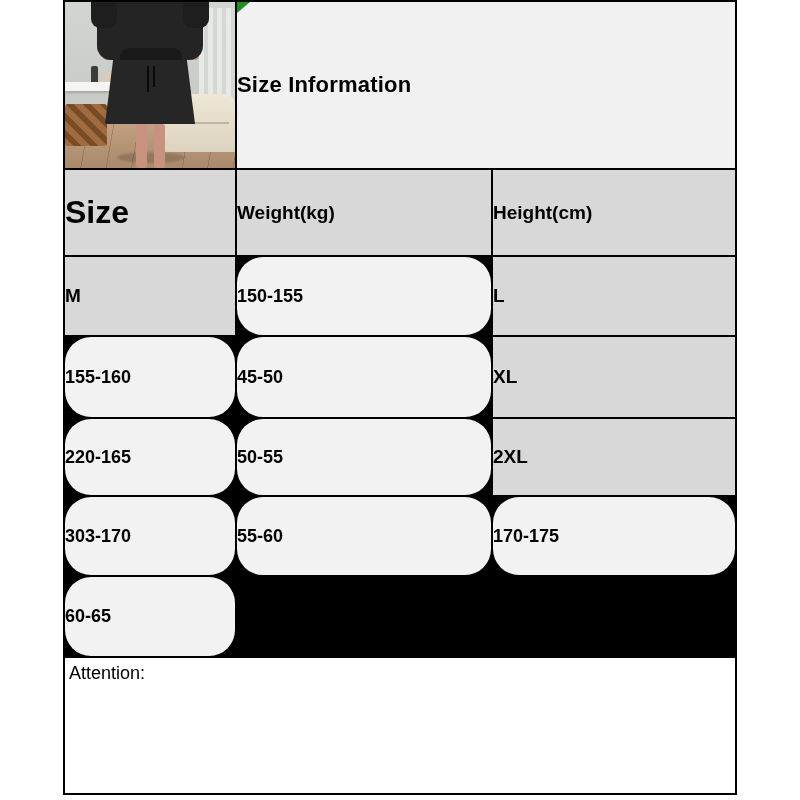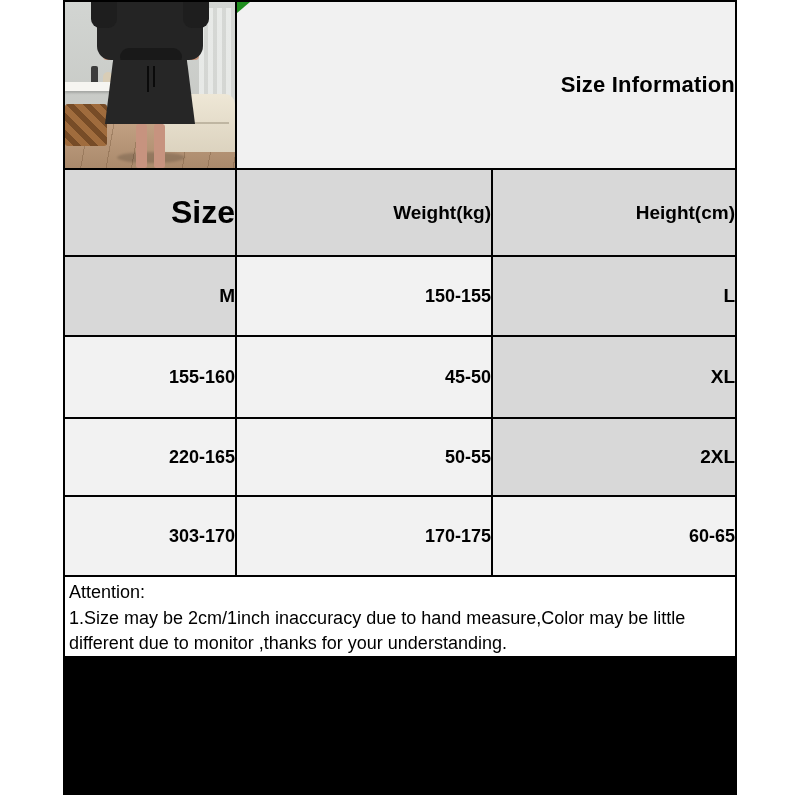--- a/index.html
+++ b/index.html
@@ -9,32 +9,32 @@
   }
   
   .sheet {
     position:absolute; left:63px; top:0; width:674px; height:795px;
     box-sizing:border-box; background:#000;
     display:grid;
     grid-template-columns:170px 254px 242px;
     grid-template-rows:166px 85px 78px 80px 76px 78px 79px 135px;
     gap:2px; padding:2px;
   }
-  .cell { display:flex; align-items:center; justify-content:flex-end; overflow:hidden; }
+  .cell { display:flex; align-items:center; justify-content:flex-start; overflow:hidden; }
   .cell-title { grid-column:2 / 4; background:#f1f1f1; position:relative; }
   .title-text { font-size:22px; font-weight:700; letter-spacing:0.2px; }
   .corner-flag {
     position:absolute; top:0; left:0; width:0; height:0;
     border-top:11px solid #1e8e1e; border-right:13px solid transparent;
   }
-  .hdr { background:#d8d8d8; font-weight:700;padding-left:16px; }
+  .hdr { background:#d8d8d8; font-weight:700; }
   .hdr-size { font-size:32px; }
   .hdr-col { font-size:19px; }
   .rowlabel { background:#d8d8d8; font-weight:700; font-size:19px; }
-  .val { background:#f2f2f2; font-weight:700; font-size:18px; }
+  .val { background:#f2f2f2; font-weight:700; font-size:18px;border-radius:26px; }
   .cell-attention {
     grid-column:1 / 4; background:#ffffff; display:block;
     padding:3px 8px 10px 4px; box-sizing:border-box;
     font-size:18px; font-weight:400; line-height:1.42; text-align:left;
   }
   .cell-attention p { margin:0; }
 
   
   .cell-photo { position:relative; background:#cbcecb; }
   .ph { position:absolute; }
@@ -115,23 +115,23 @@
     <div class="cell rowlabel">L</div>
     <div class="cell val">155-160</div>
     <div class="cell val">45-50</div>
 
     <div class="cell rowlabel">XL</div>
     <div class="cell val">220-165</div>
     <div class="cell val">50-55</div>
 
     <div class="cell rowlabel">2XL</div>
     <div class="cell val">303-170</div>
+    <div class="cell val">55-60</div>
 
     <div class="cell val">170-175</div>
     <div class="cell val">60-65</div>
 
     <div class="cell-attention">
       <p>Attention:</p>
-      <p>1.Size may be 2cm/1inch inaccuracy due to hand measure,Color may be little different due to monitor ,thanks for your understanding.</p>
     </div>
 
   </div>
 </div>
 
 </body></html>

